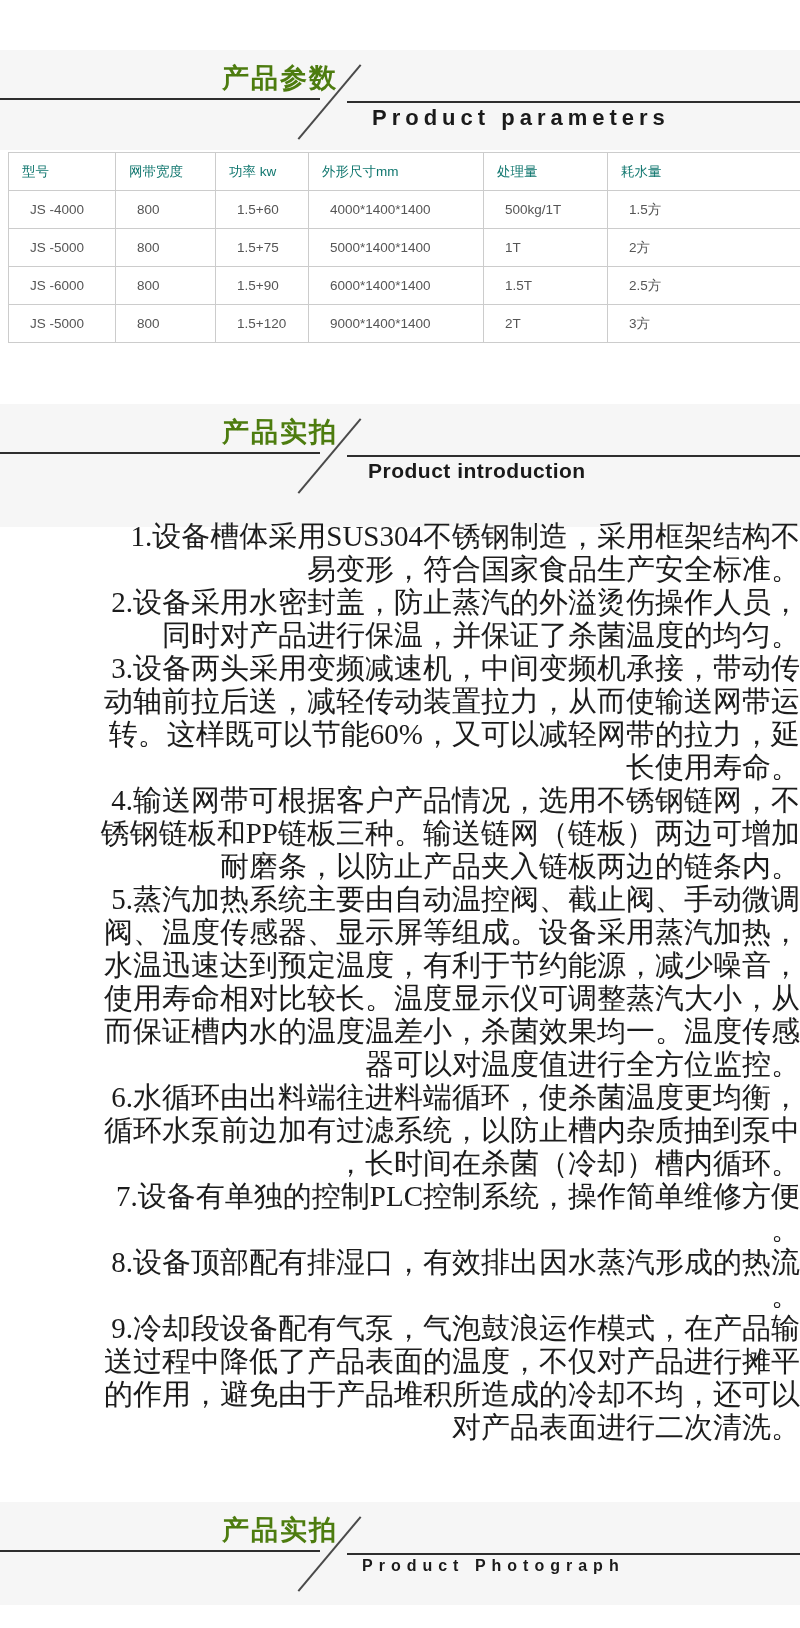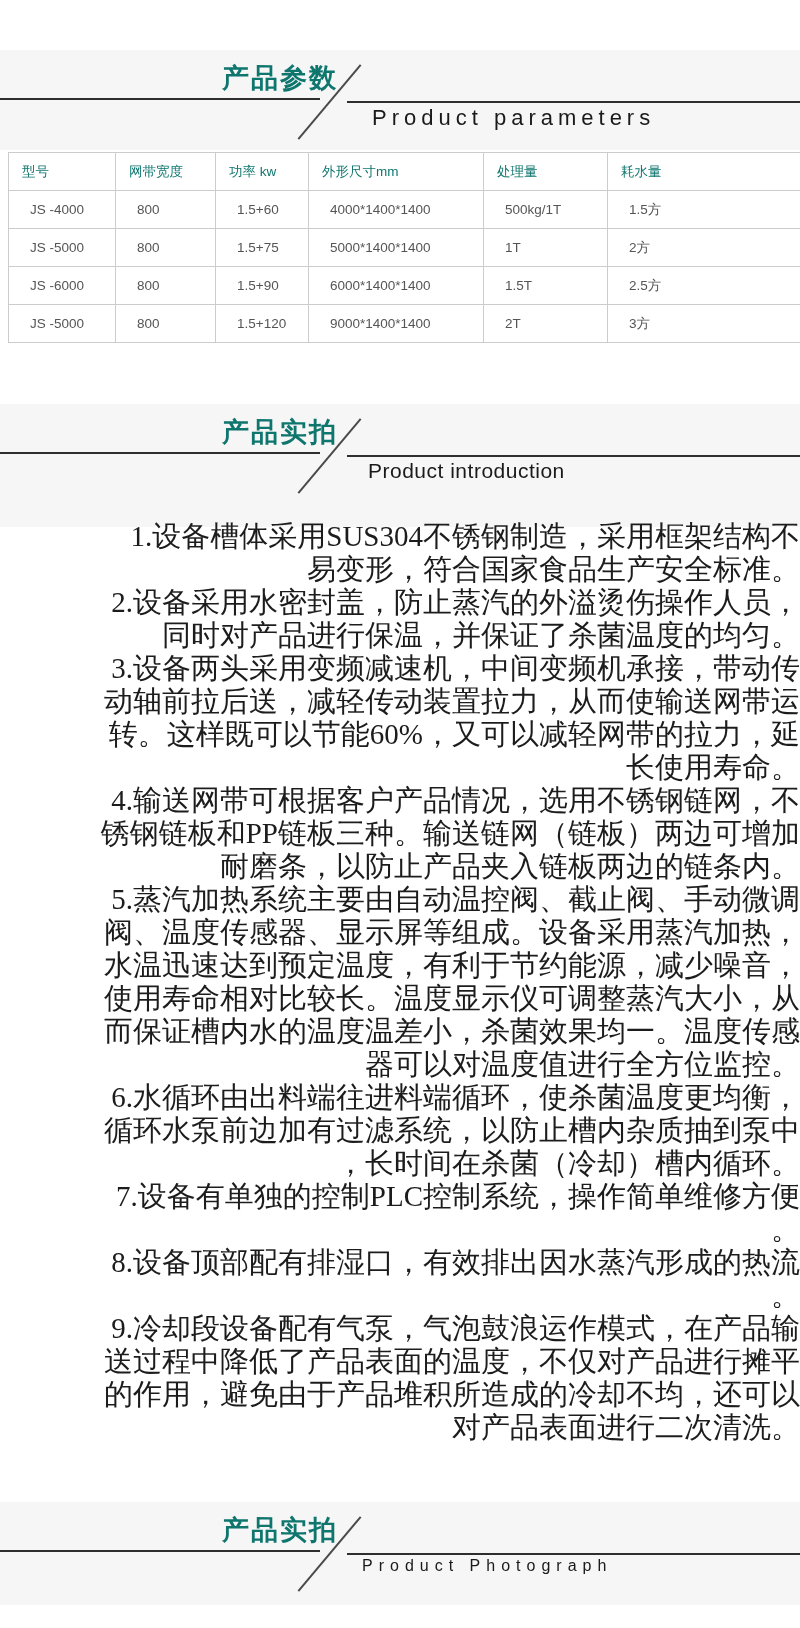--- a/index.html
+++ b/index.html
@@ -14,34 +14,34 @@
   
   .band{
     position:absolute;left:0;width:800px;
     background:#f6f6f6;
   }
   .band-1{top:50px;height:100px;}
   .band-2{top:404px;height:123px;}
   .band-3{top:1502px;height:103px;}
   .cn-title{
     position:absolute;left:222px;top:10px;
-    font-size:27px;font-weight:bold;color:#0f766e;
+    font-size:27px;font-weight:bold;color:#4d7c0f;
     letter-spacing:2px;white-space:nowrap;
   }
   .hline{position:absolute;height:0;border-top:2px solid #2e2e2e;}
   .hline-left{left:0;top:48px;width:320px;}
   .hline-right{left:347px;top:51px;width:453px;}
   .slash{
     position:absolute;left:281px;top:51px;width:97px;height:0;
     border-top:2px solid #4a4a4a;
     transform:rotate(-50deg);
   }
   .en-title{
     position:absolute;top:55px;
-    font-weight:normal;color:#1a1a1a;white-space:nowrap;
+    font-weight:bold;color:#1a1a1a;white-space:nowrap;
   }
   .en-parameters{left:372px;font-size:22px;letter-spacing:5px;}
   .en-introduction{left:368px;font-size:21px;letter-spacing:0.5px;}
   .en-photograph{left:362px;font-size:16px;letter-spacing:6px;}
   
   .param-table{
     position:absolute;top:152px;left:8px;width:792px;
     border-collapse:collapse;table-layout:fixed;
     background:#ffffff;
   }

